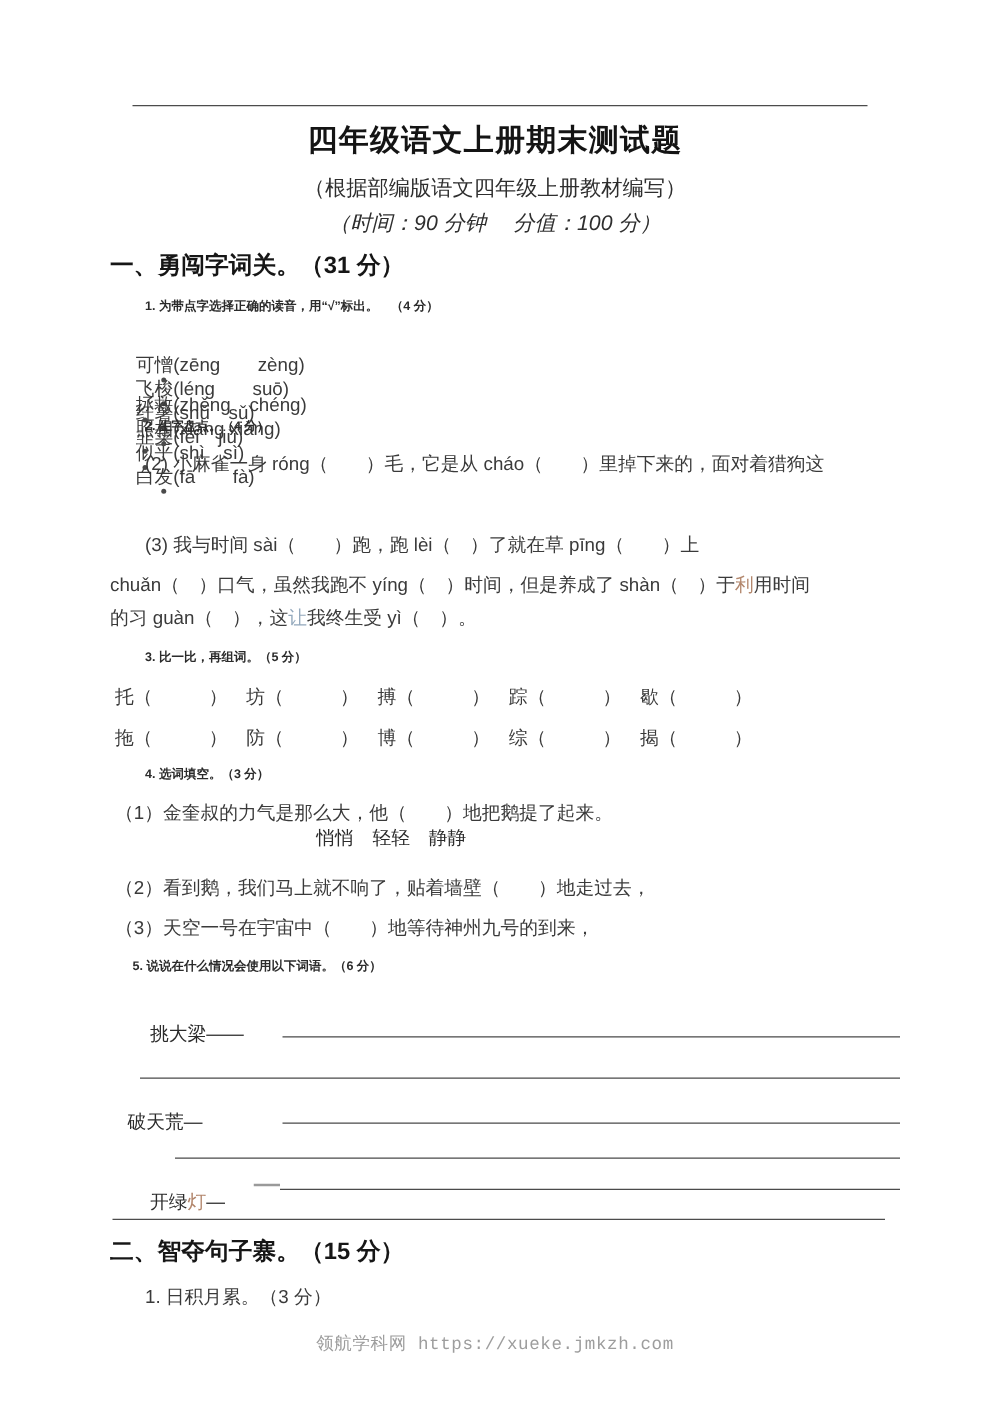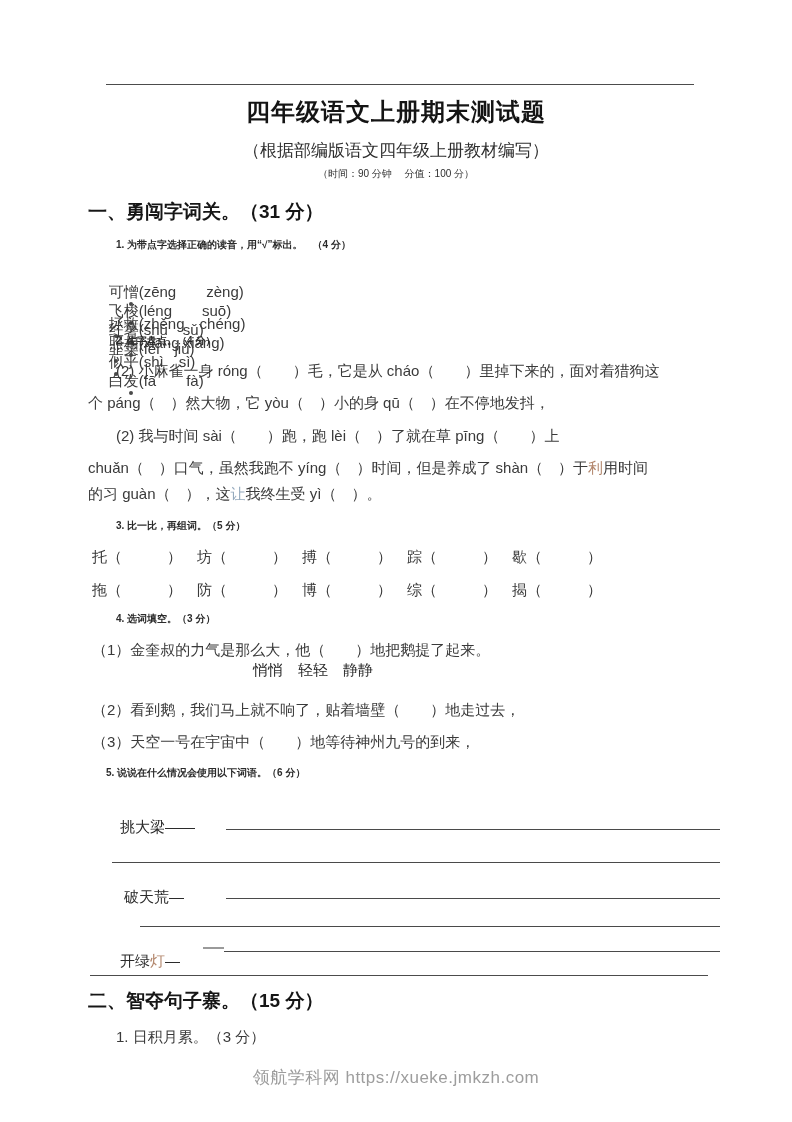--- a/index.html
+++ b/index.html
@@ -8,38 +8,38 @@
     width:792px; height:1122px;
     background:#ffffff;
     font-family:"Liberation Sans", sans-serif;
     color:#3a3a3a;
     overflow:hidden;
   }
   .abs { position:absolute; white-space:pre; }
   .center { left:0; width:100%; text-align:center; }
   .title { font-size:24px; font-weight:bold; color:#141414; letter-spacing:1px; }
   .subtitle { font-size:17px; color:#2e2e2e; }
-  .info { font-size:10px; color:#2e2e2e; }
+  .info { font-size:17px; color:#2e2e2e;font-style:italic; }
   .h1 { font-size:19px; font-weight:bold; color:#161616; }
   .qh { font-size:10px; font-weight:bold; color:#2b2b2b; }
   .body { font-size:15px; color:#3a3a3a; }
   .bold { font-weight:normal; color:#2b2b2b;margin-top:20px; }
   .rule { position:absolute; height:0; border-top:1.6px solid #4c4c4c; }
   .rule.thin { border-top:1.4px solid #4a4a4a; }
   .rule.short-gray { border-top:2px solid #9a9a9a; }
   .pitem { display:inline-block; margin-right:18px; }
   .dotted { position:relative; display:inline-block; }
   .dotted::after {
     content:""; position:absolute; left:50%; bottom:-4px;
     width:4px; height:4px; border-radius:50%;
     background:#4a4a4a; transform:translateX(-50%);
   }
   .hl-tan { color:#b3876d; }
   .hl-blue { color:#94a9bd; }
-  .footer { font-size:17px; color:#9d9d9d; letter-spacing:0.5px; }
+  .footer { font-size:14px; color:#9d9d9d; letter-spacing:0.5px;font-family:Liberation Mono, monospace; }
 </style>
 </head>
 <body>
 
 <div class="page">
 
   <div class="rule" style="top:84px;left:106px;width:588px"></div>
   <div class="abs center title" style="top:96px">四年级语文上册期末测试题</div>
   <div class="abs center subtitle" style="top:139px">（根据部编版语文四年级上册教材编写）</div>
   <div class="abs center info" style="top:167px">（时间：90 分钟　 分值：100 分）</div>
@@ -55,42 +55,41 @@
   </div>
   <div class="abs body" style="top:298px;left:92px">
     <span class="pitem"><span></span><span class="dotted">拯</span><span>救(zhěng　chéng)</span></span>
     <span class="pitem"><span>照</span><span class="dotted">相</span><span>(xiāng xiàng)</span></span>
     <span class="pitem"><span></span><span class="dotted">似</span><span>乎(shì　sì)</span></span>
     <span class="pitem"><span>白</span><span class="dotted">发</span><span>(fā　　fà)</span></span>
   </div>
 
   <div class="abs qh" style="top:334px;left:116px">2. 生字盘点。（4 分）</div>
   <div class="abs body" style="top:362px;left:116px">(2) 小麻雀一身 róng（　　）毛，它是从 cháo（　　）里掉下来的，面对着猎狗这</div>
-  <div class="abs body" style="top:394px;left:88px">个 páng（　）然大物，它 yòu（　）小的身 qū（　）在不停地发抖，</div>
-  <div class="abs body" style="top:427px;left:116px">(2) 我与时间 sài（　　）跑，跑 lèi（　）了就在草 pīng（　　）上</div>
+  <div class="abs body" style="top:427px;left:116px">(3) 我与时间 sài（　　）跑，跑 lèi（　）了就在草 pīng（　　）上</div>
   <div class="abs body" style="top:459px;left:88px"><span>chuǎn（　）口气，虽然我跑不 yíng（　）时间，但是养成了 shàn（　）于</span><span class="hl-tan">利</span><span>用时间</span></div>
   <div class="abs body" style="top:485px;left:88px"><span>的习 guàn（　），这</span><span class="hl-blue">让</span><span>我终生受 yì（　）。</span></div>
 
   <div class="abs qh" style="top:519px;left:116px">3. 比一比，再组词。（5 分）</div>
   <div class="abs body" style="top:548px;left:92px">托（　　　）　坊（　　　）　搏（　　　）　踪（　　　）　歇（　　　）</div>
   <div class="abs body" style="top:581px;left:92px">拖（　　　）　防（　　　）　博（　　　）　综（　　　）　揭（　　　）</div>
 
   <div class="abs qh" style="top:612px;left:116px">4. 选词填空。（3 分）</div>
   <div class="abs body bold" style="top:641px;left:253px">悄悄　轻轻　静静</div>
   <div class="abs body" style="top:641px;left:92px">（1）金奎叔的力气是那么大，他（　　）地把鹅提了起来。</div>
   <div class="abs body" style="top:701px;left:92px">（2）看到鹅，我们马上就不响了，贴着墙壁（　　）地走过去，</div>
   <div class="abs body" style="top:733px;left:92px">（3）天空一号在宇宙中（　　）地等待神州九号的到来，</div>
 
   <div class="abs qh" style="top:766px;left:106px">5. 说说在什么情况会使用以下词语。（6 分）</div>
 
   <div class="abs body bold" style="top:798px;left:120px">挑大梁——</div>
   <div class="rule thin" style="top:829px;left:226px;width:494px"></div>
   <div class="rule thin" style="top:862px;left:112px;width:608px"></div>
 
-  <div class="abs body bold" style="top:868px;left:124px">破天荒—</div>
+  <div class="abs body bold" style="top:868px;left:102px">破天荒—</div>
   <div class="rule thin" style="top:898px;left:226px;width:494px"></div>
   <div class="rule thin" style="top:926px;left:140px;width:580px"></div>
 
   <div class="abs body bold" style="top:932px;left:120px"><span>开绿</span><span class="hl-tan">灯</span><span>—</span></div>
   <div class="rule short-gray" style="top:947px;left:203px;width:21px"></div>
   <div class="rule thin" style="top:951px;left:224px;width:496px"></div>
 
   <div class="rule" style="top:975px;left:90px;width:618px"></div>
   <div class="abs h1" style="top:988px;left:88px">二、智夺句子寨。（15 分）</div>
   <div class="abs body" style="top:1028px;left:116px">1. 日积月累。（3 分）</div>

